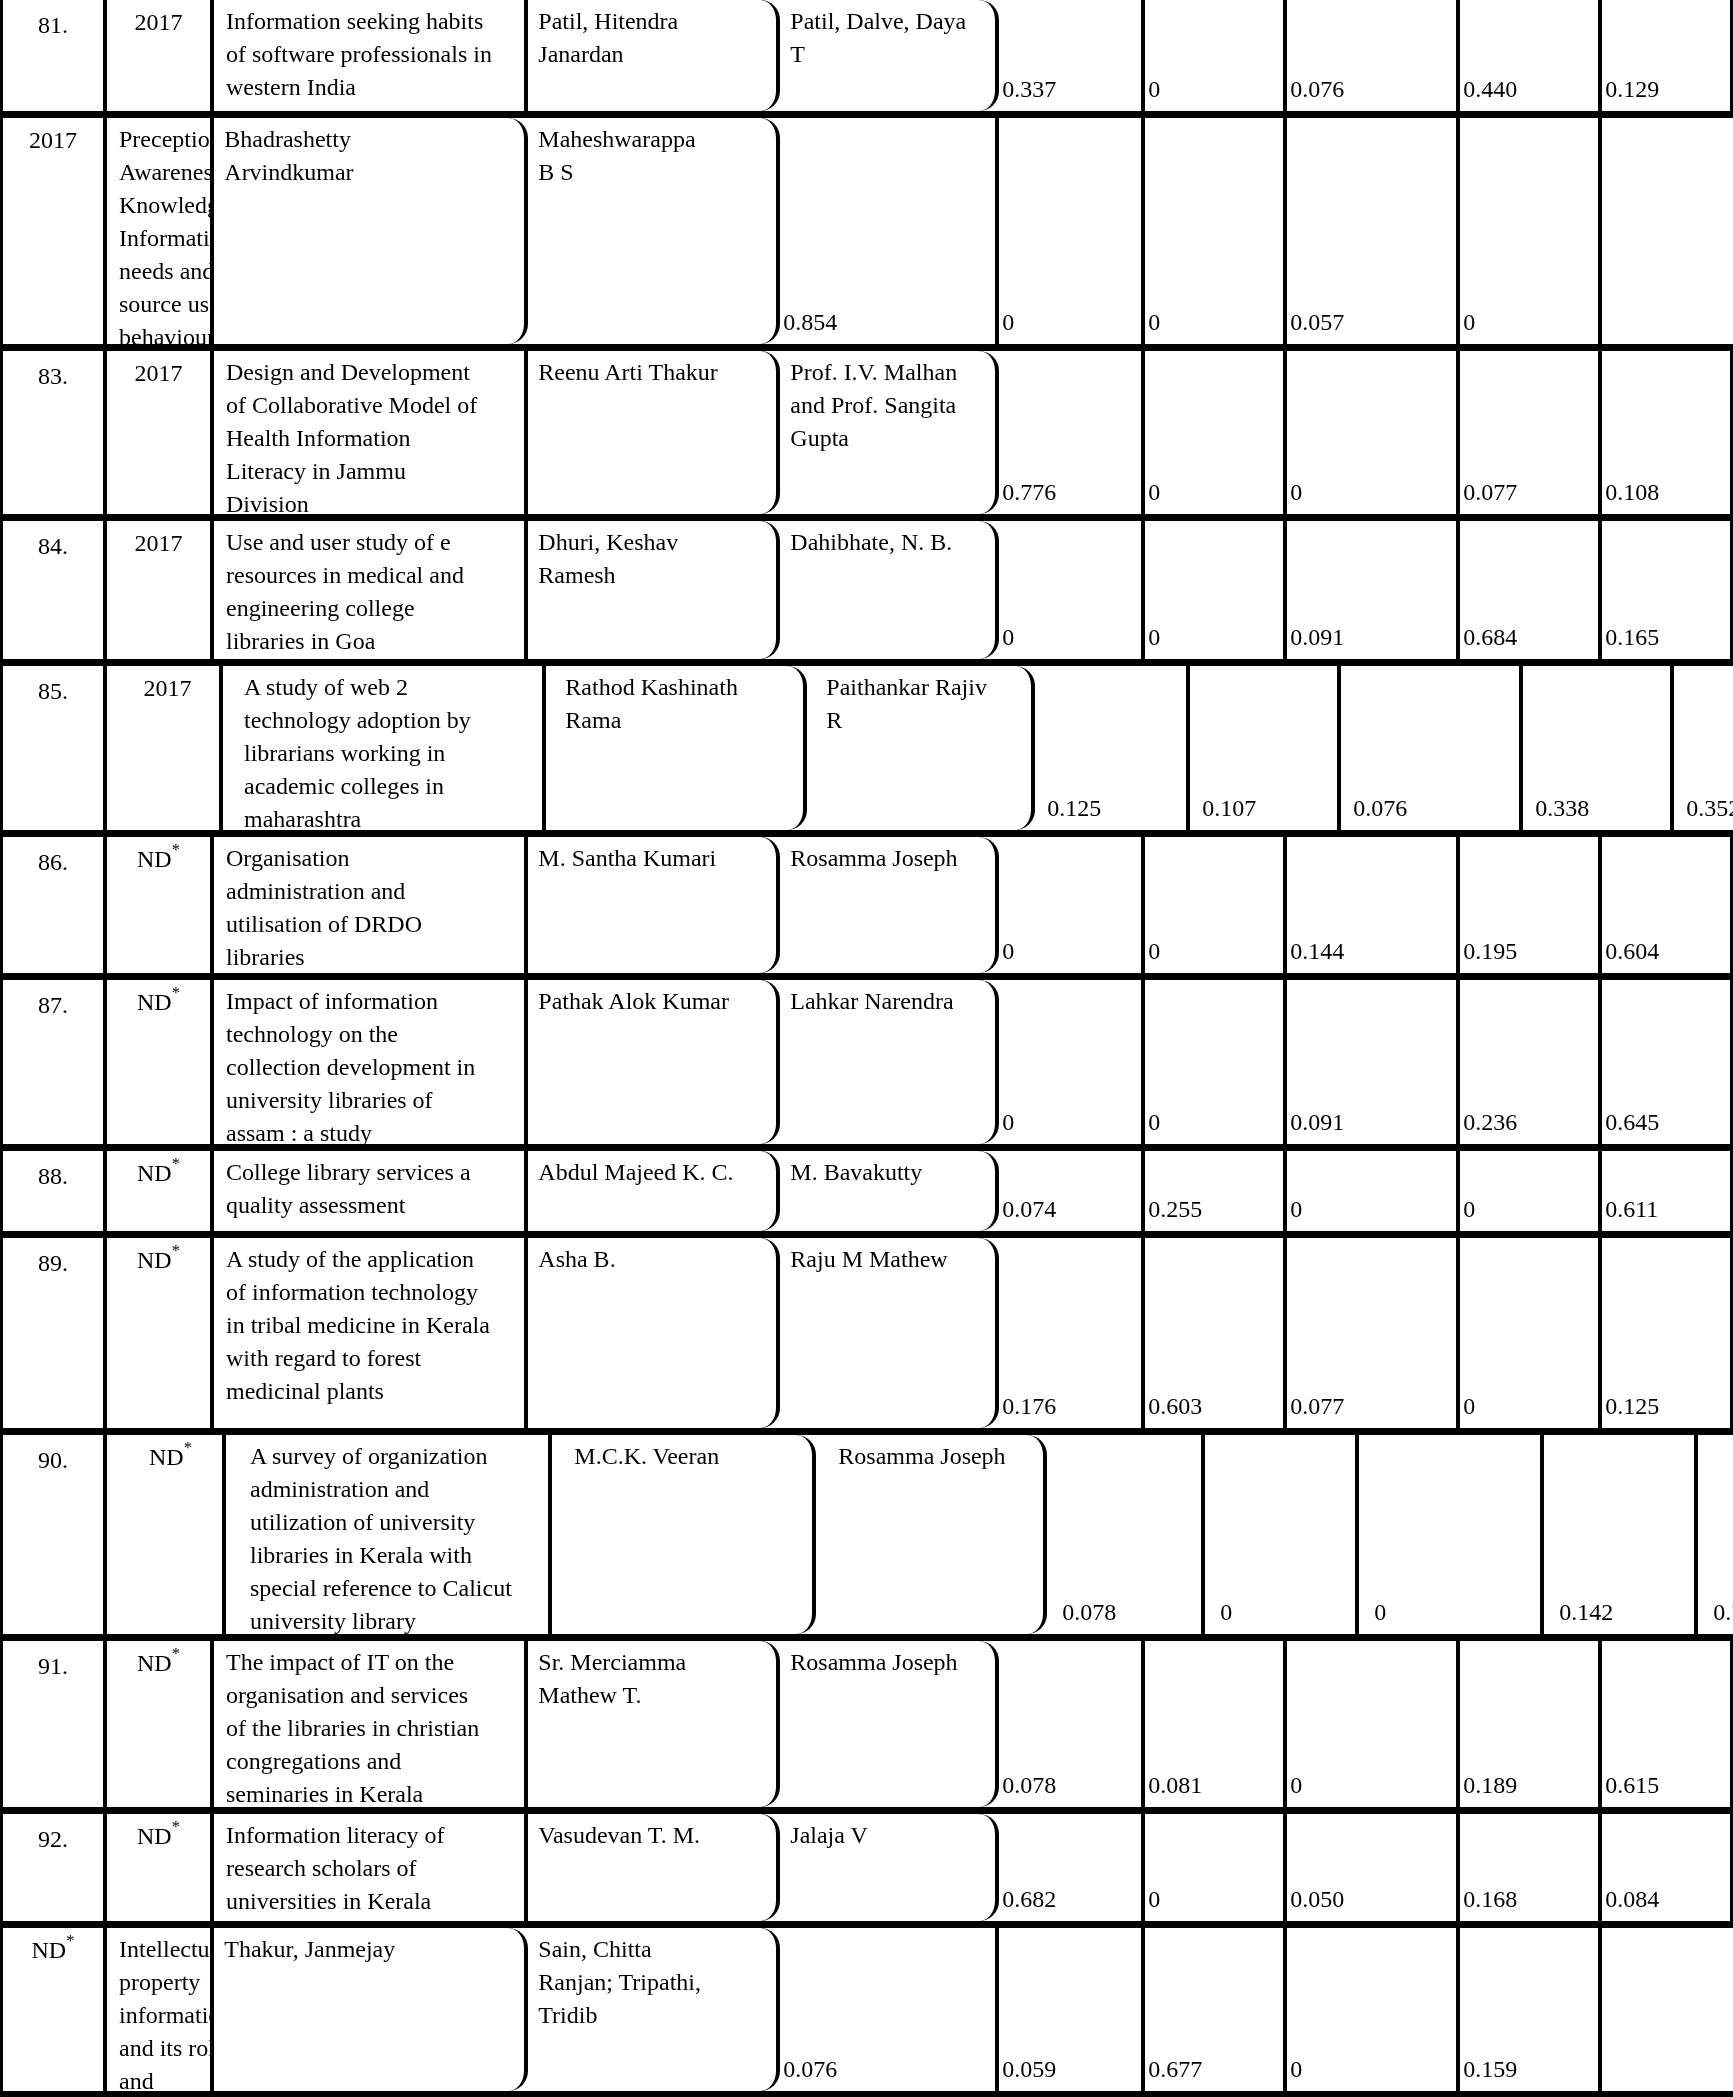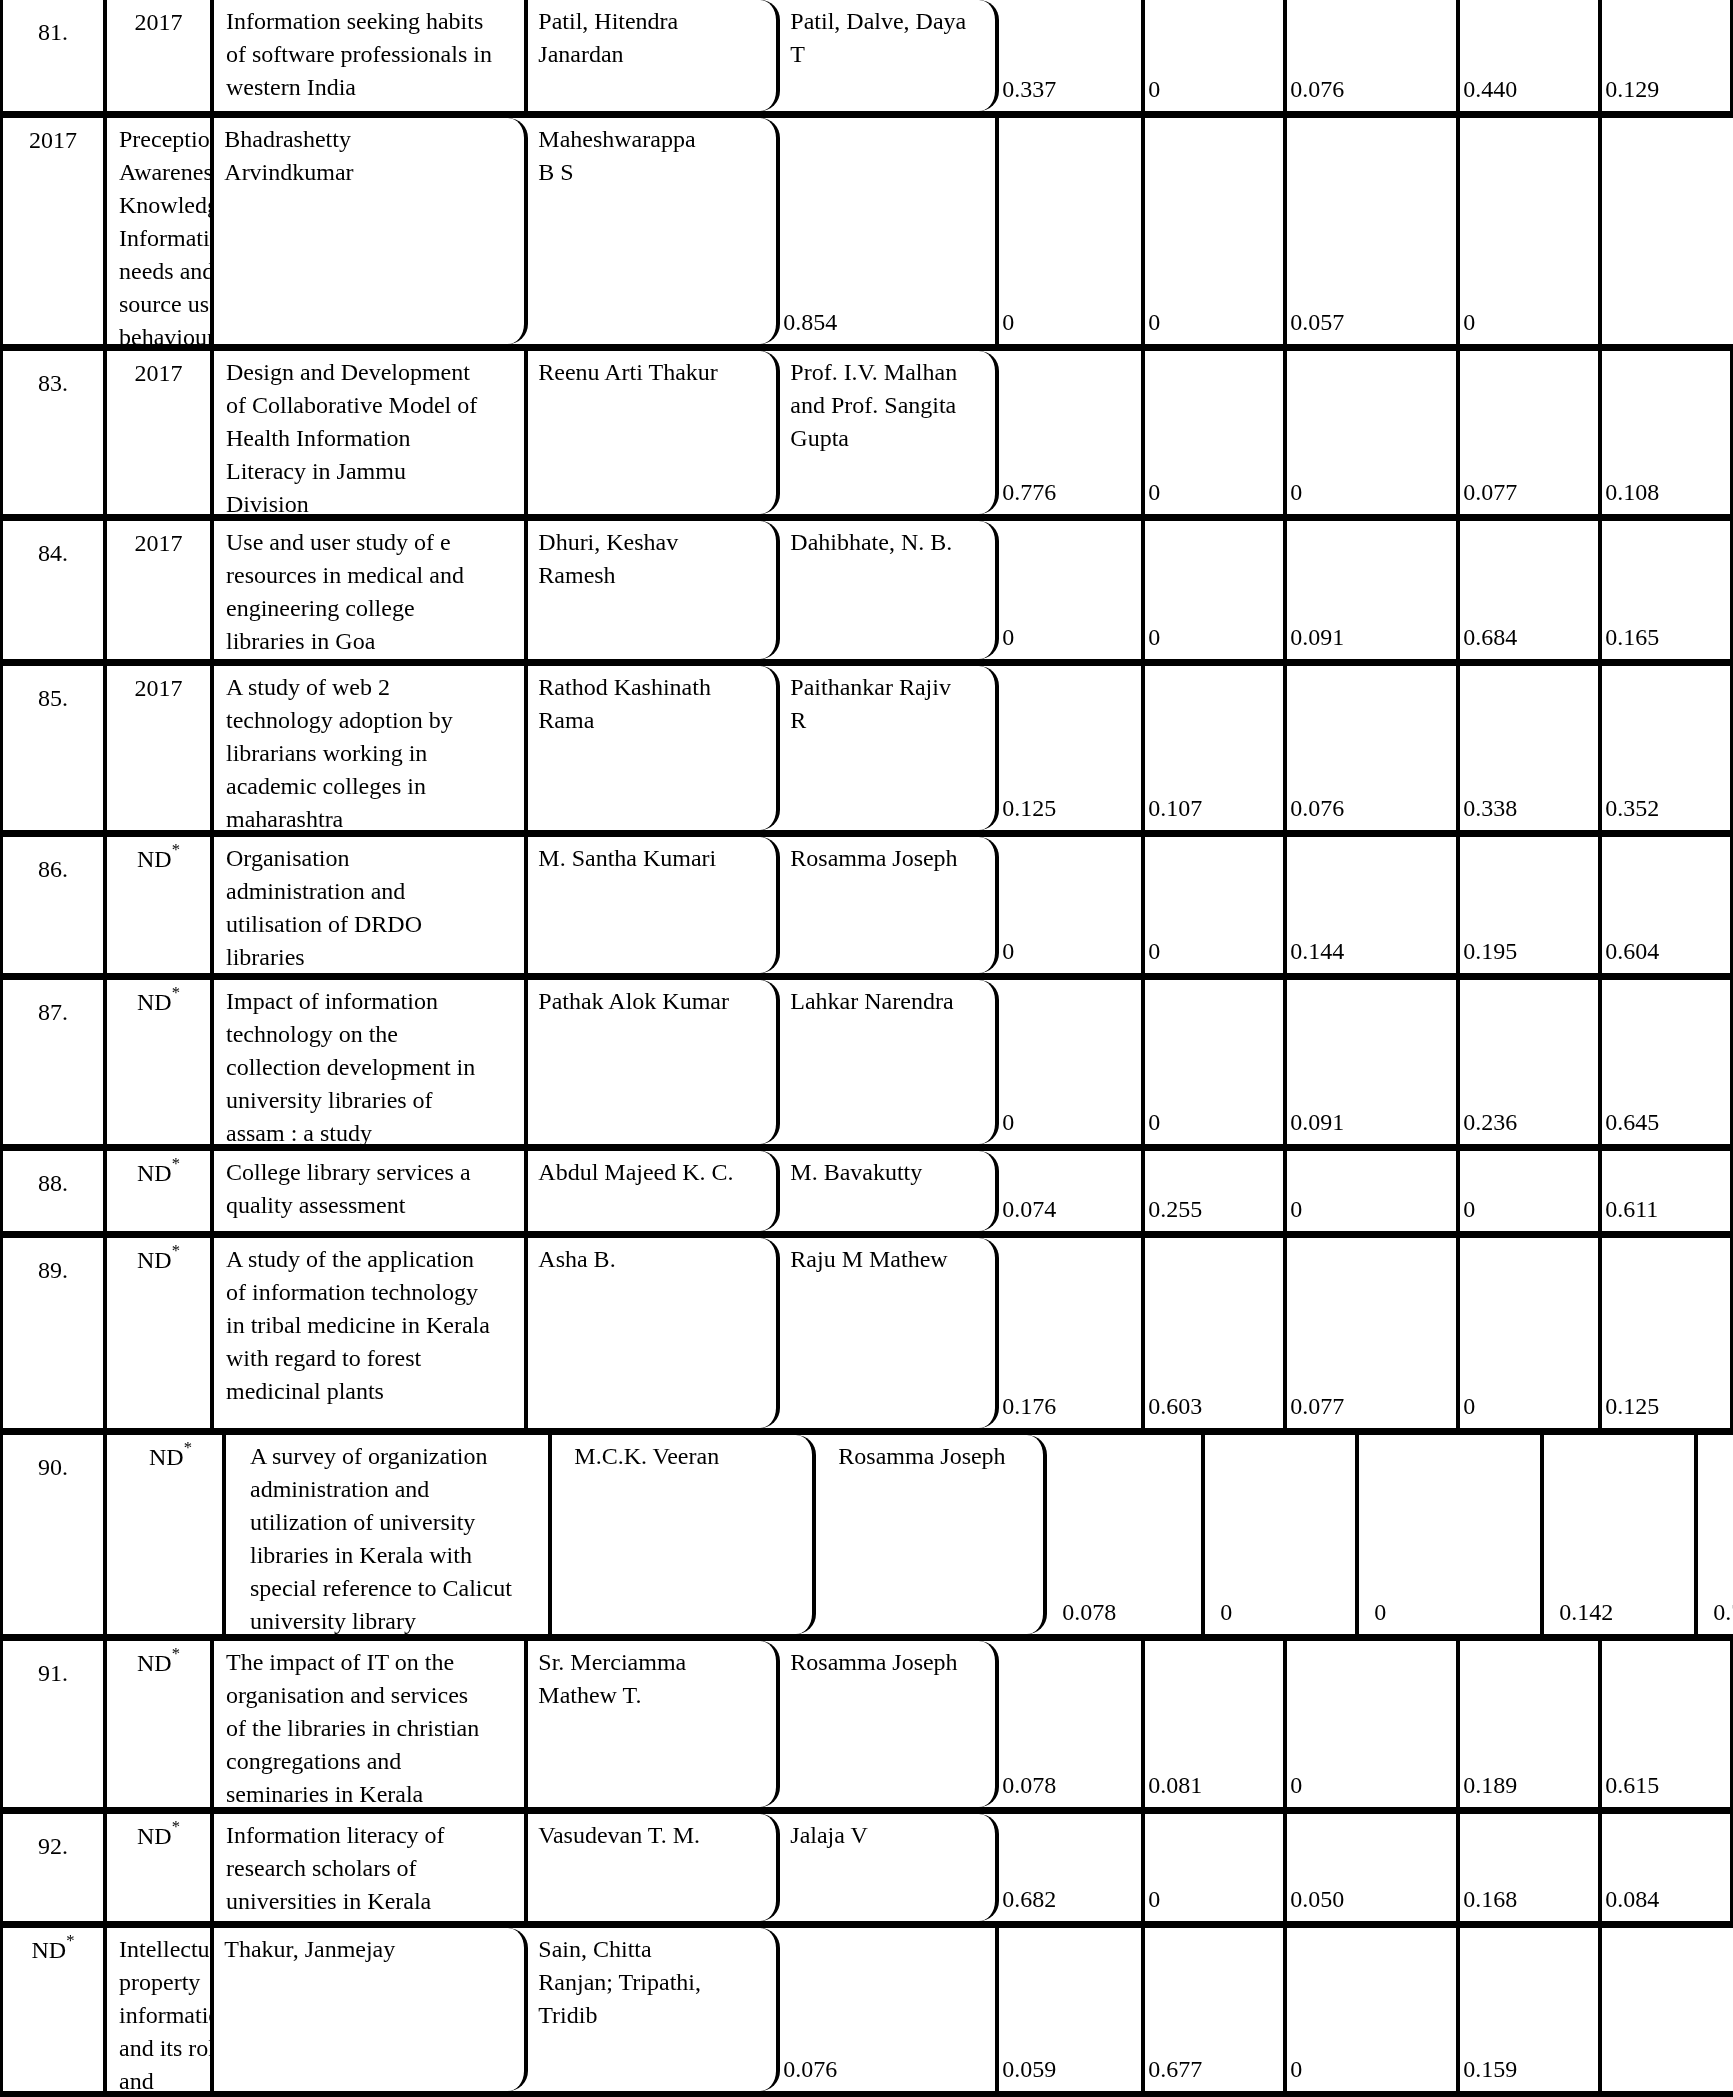--- a/index.html
+++ b/index.html
@@ -36,21 +36,21 @@
     line-height: 33px;
   }
   .cell:first-child {
     border-left: 3.2px solid #000000;
   }
   .pre {
     white-space: pre-line;
   }
   .sno {
     justify-content: center;
-    padding-top: 16px;
+    padding-top: 9px;
   }
   .year {
     justify-content: center;
     padding-top: 6.3px;
   }
   .star {
     font-size: 16.6px;
     line-height: 16.6px;
     position: relative;
     top: -1.6px;
@@ -216,21 +216,21 @@
     <div class="cell val">
           <span class="txt">0.091</span>
         </div>
     <div class="cell val">
           <span class="txt">0.684</span>
         </div>
     <div class="cell val">
           <span class="txt">0.165</span>
         </div>
   </div>
-      <div class="row" style="height: 171px;">
+      <div class="row" style="height: 171px; gap: 9px;">
     <div class="cell sno">
           <span class="txt">85.</span>
         </div>
     <div class="cell year">
           <span class="txt">2017</span>
           <sup class="star"></sup>
         </div>
     <div class="cell title">
           <span class="txt pre">A study of web 2
 technology adoption by

